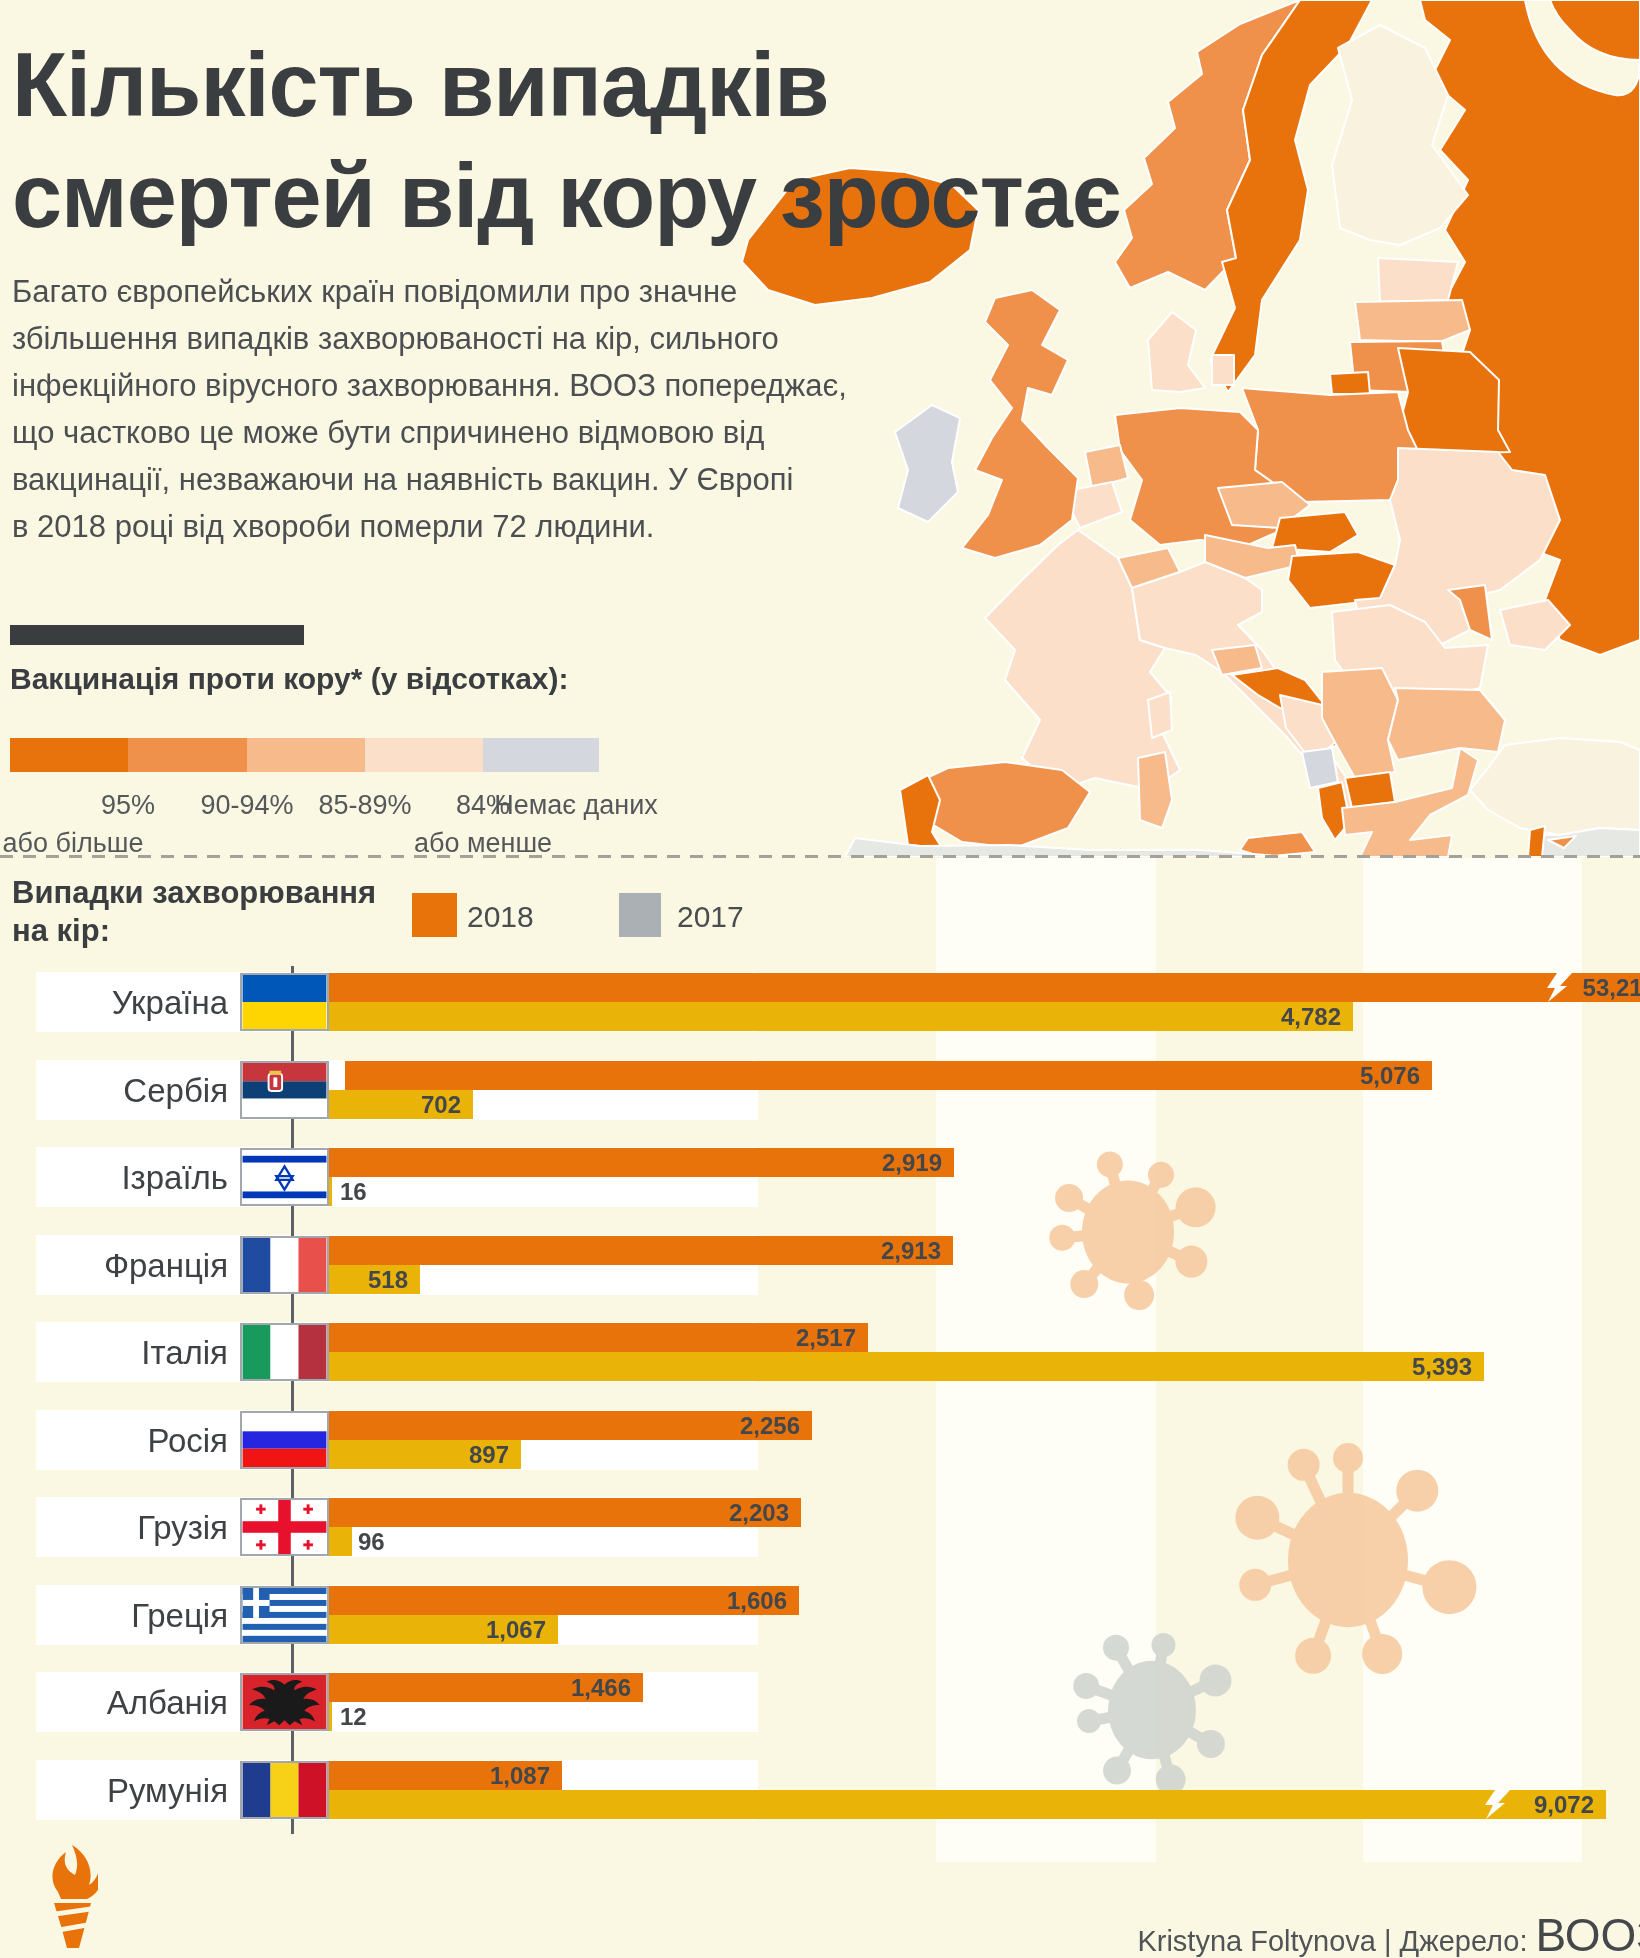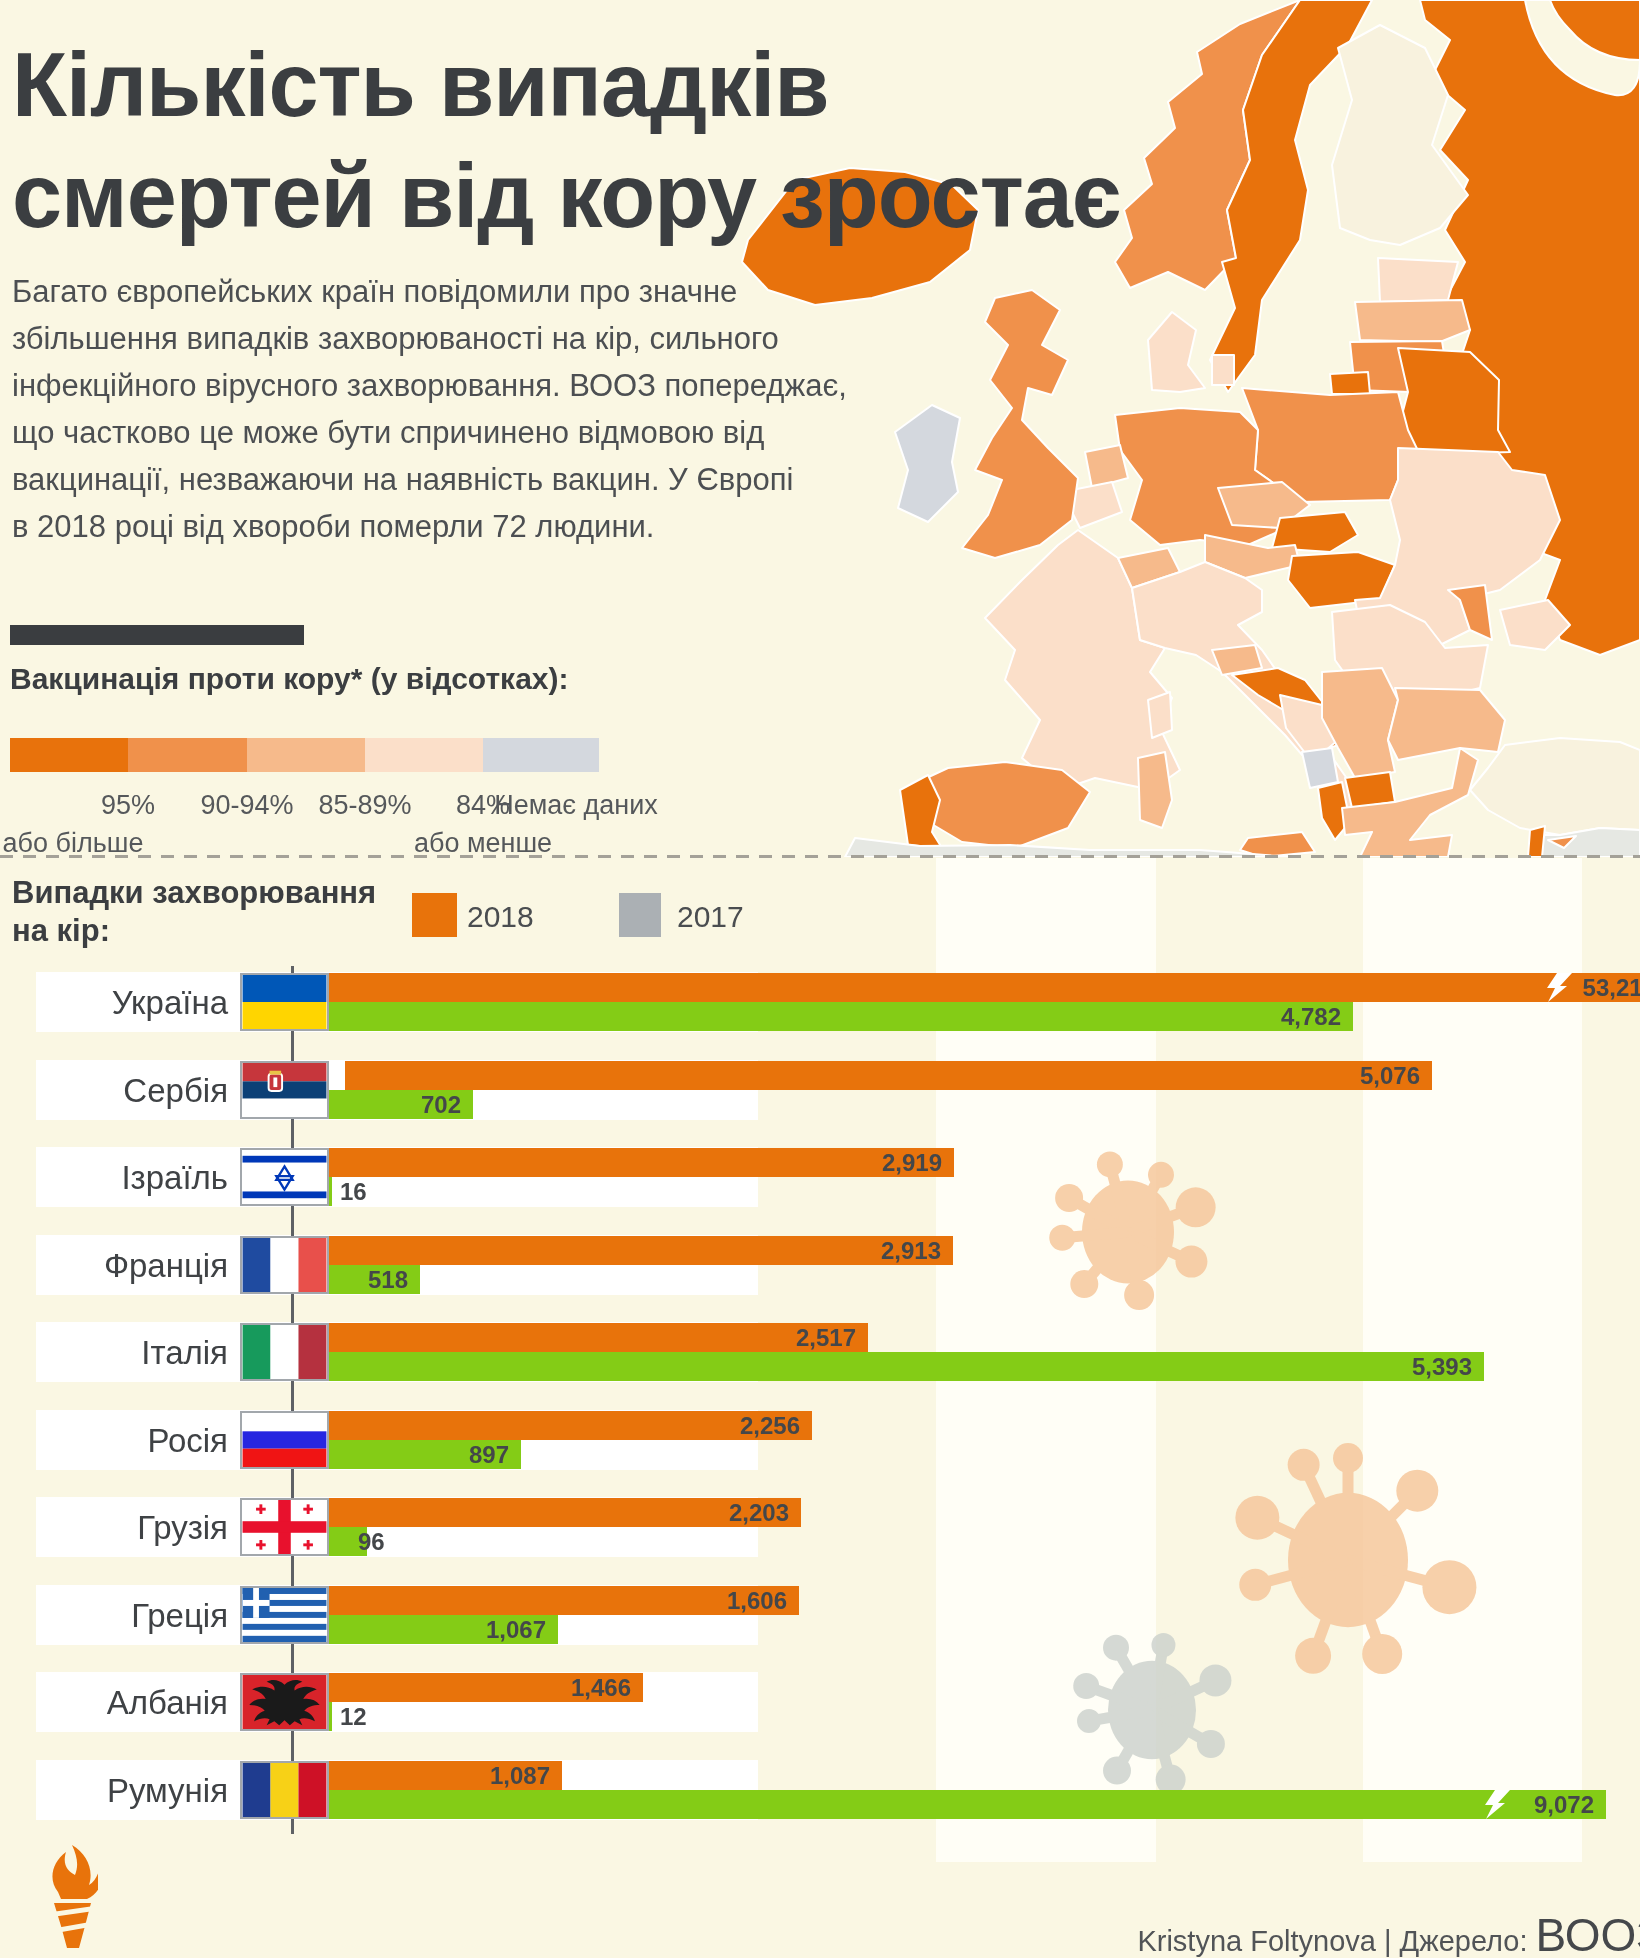--- a/index.html
+++ b/index.html
@@ -30,21 +30,21 @@
   .stripe{position:absolute;top:858px;height:1004px;background:#FFFEF6;z-index:0;}
   .row-band{position:absolute;left:0;width:722px;background:#FFFFFF;z-index:1;}
   .country-label{position:absolute;left:0;width:192px;text-align:right;font-size:33px;
                  color:#3F4245;z-index:5;}
   .flag-box{position:absolute;left:204px;width:85px;height:54px;border:2px solid #A2A7AC;
             background:#fff;z-index:5;overflow:hidden;}
   .flag-box svg{display:block;}
   #axis-line{left:291px;top:966px;width:3px;height:868px;background:#5E6165;z-index:4;}
   .bar{position:absolute;height:29px;z-index:3;}
   .bar-2018{background:#E8730B;}
-  .bar-2017{background:#84cc16;}
+  .bar-2017{background:#eab308;}
   .val-in{position:absolute;top:0;right:12px;height:29px;line-height:30px;font-size:24px;
           font-weight:bold;color:#44474A;white-space:nowrap;}
   .val-out{position:absolute;top:0;height:29px;line-height:30px;font-size:24px;font-weight:bold;
            color:#44474A;white-space:nowrap;}
   .bolt{position:absolute;top:0;right:95px;z-index:4;}
   
   #virus-layer{left:0;top:0;z-index:2;}
   
   #map{left:690px;top:0;width:950px;height:857px;z-index:1;overflow:hidden;}
   #map svg path{stroke:#FFFFFF;stroke-width:2;stroke-linejoin:round;}
@@ -326,21 +326,21 @@
             <rect x="14" y="45" width="10" height="3"></rect>
             <rect x="17.5" y="41.5" width="3" height="10"></rect>
             <rect x="63" y="45" width="10" height="3"></rect>
             <rect x="66.5" y="41.5" width="3" height="10"></rect>
           </g>
         </svg>
       </div>
       <div class="bar bar-2018" style="left: 293px; top: 1498px; width: 472px;">
         <span class="val-in">2,203</span>
       </div>
-      <div class="bar bar-2017" style="left: 293px; top: 1527px; width: 38px;">
+      <div class="bar bar-2017" style="left: 293px; top: 1527px; width: 23px;">
         <span class="val-out" style="left: 29px;">96</span>
       </div>
       <div class="row-band" style="top: 1585px; height: 60px;"></div>
       <div class="country-label" style="top: 1597px;">Греція</div>
       <div class="flag-box" style="top: 1586px;">
         <svg width="85" height="54" viewBox="0 0 87 56">
           <rect width="87" height="56" fill="#FFFFFF"></rect>
           <g fill="#2160B0">
             <rect y="0" width="87" height="6.2"></rect>
             <rect y="12.4" width="87" height="6.2"></rect>

